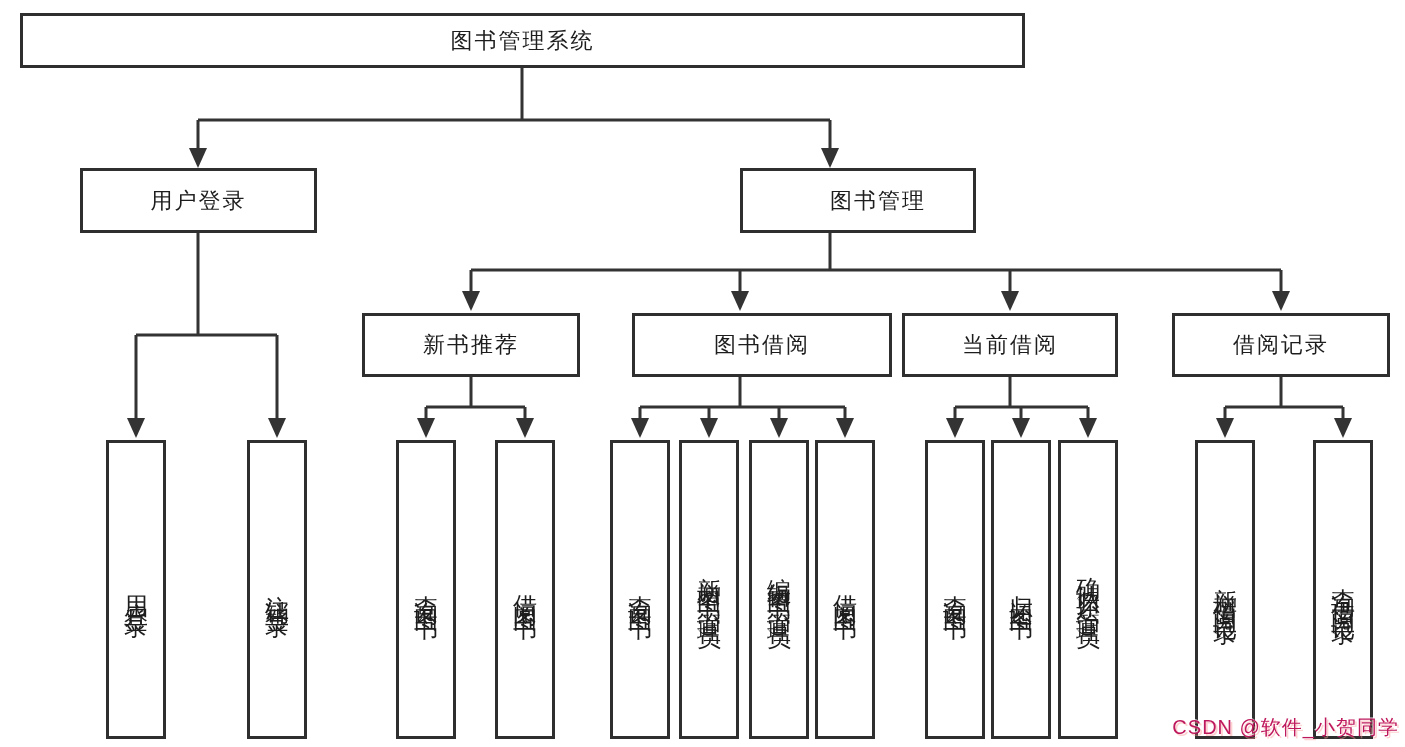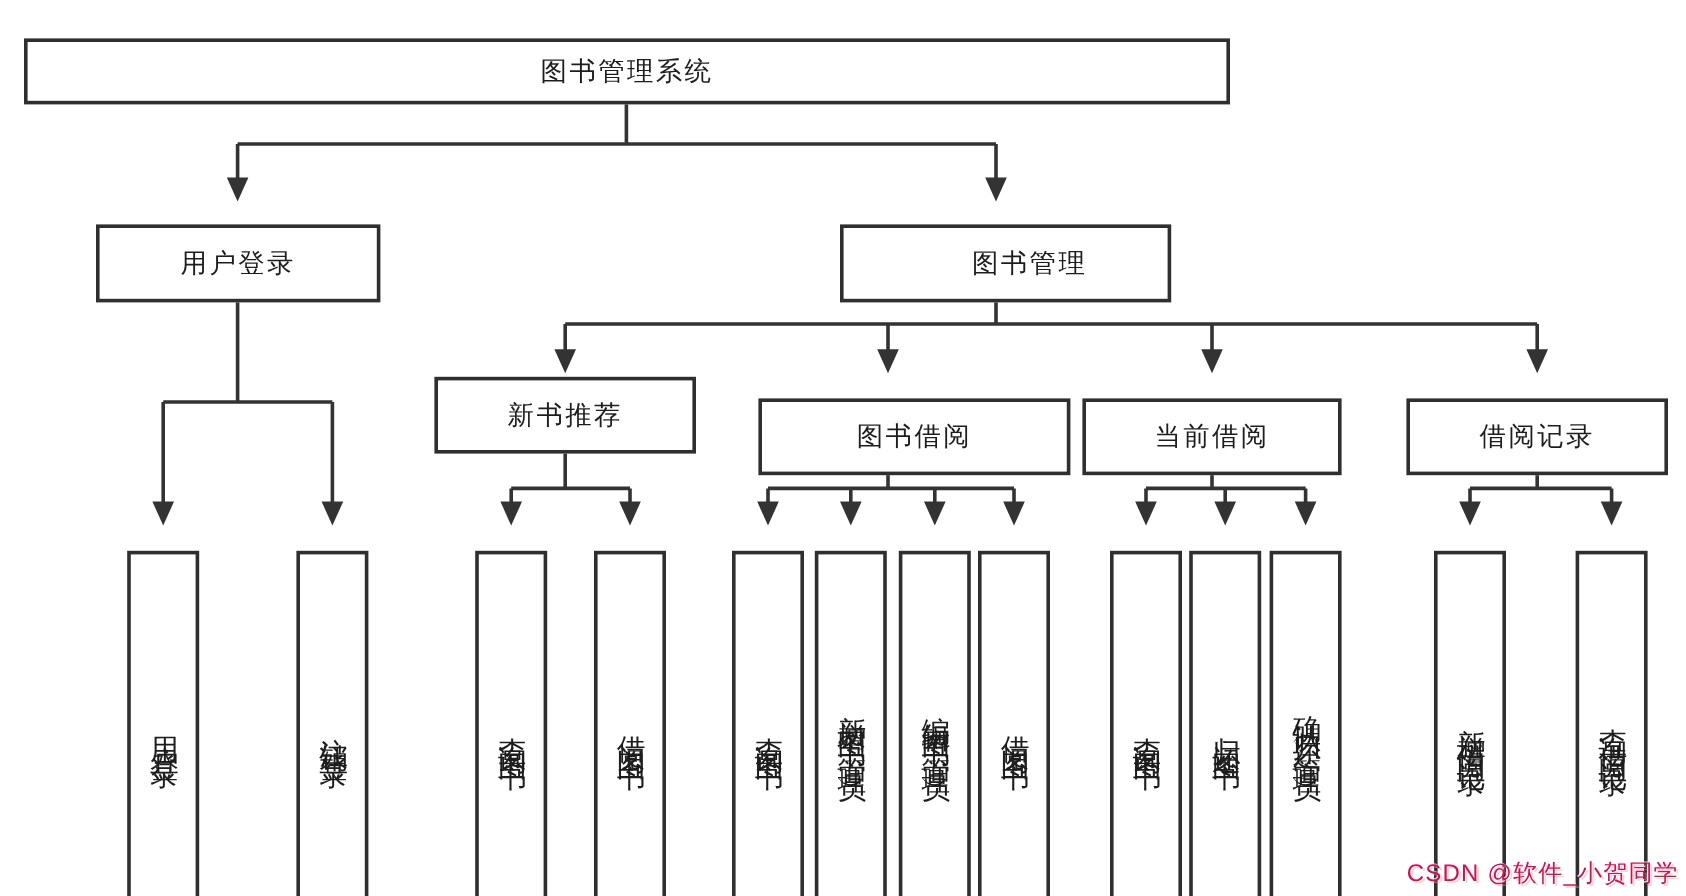--- a/index.html
+++ b/index.html
@@ -23,21 +23,20 @@
     background: #ffffff;
     border: 3px solid #2f2f2f;
     display: flex;
     align-items: center;
     justify-content: center;
     color: #1d1d1d;
     font-size: 22px;
     letter-spacing: 2px;
     text-align: center;
     line-height: 1;
-    margin-top: 19px;
   }
   .leaf {
     width: 60px;
     top: 440px;
     height: 299px;
     font-size: 24px;
   }
   .leaf .vtext {
     writing-mode: vertical-rl;
     text-orientation: mixed;
@@ -120,23 +119,23 @@
     </g>
     <g fill="#333333" stroke="none">
       <polygon points="1216,418 1234,418 1225,438"></polygon>
       <polygon points="1334,418 1352,418 1343,438"></polygon>
     </g>
   </svg>
 
   <div class="node" style="left:20px; top:13px; width:1005px; height:55px;">图书管理系统</div>
 
   <div class="node" style="left:80px; top:168px; width:237px; height:65px;">用户登录</div>
-  <div class="node" style="left:700px; top:168px; width:276px; height:65px;padding-left:40px;">图书管理</div>
+  <div class="node" style="left:740px; top:168px; width:236px; height:65px;padding-left:40px;">图书管理</div>
 
-  <div class="node" style="left:362px; top:295px; width:218px; height:64px;">新书推荐</div>
+  <div class="node" style="left:362px; top:313px; width:218px; height:64px;">新书推荐</div>
   <div class="node" style="left:632px; top:313px; width:260px; height:64px;">图书借阅</div>
   <div class="node" style="left:902px; top:313px; width:216px; height:64px;">当前借阅</div>
   <div class="node" style="left:1172px; top:313px; width:218px; height:64px;">借阅记录</div>
 
   <div class="node leaf" style="left:106px;">
     <span class="vtext">用户登录</span>
   </div>
   <div class="node leaf" style="left:247px;">
     <span class="vtext">注销登录</span>
   </div>

